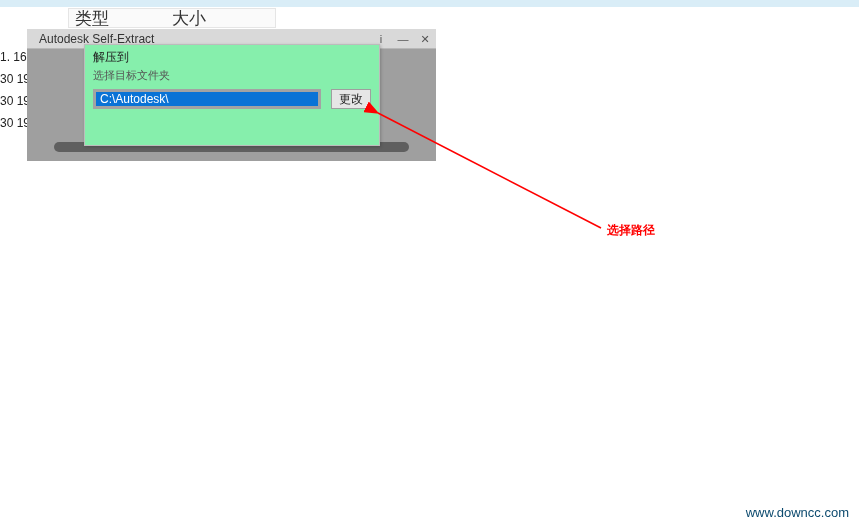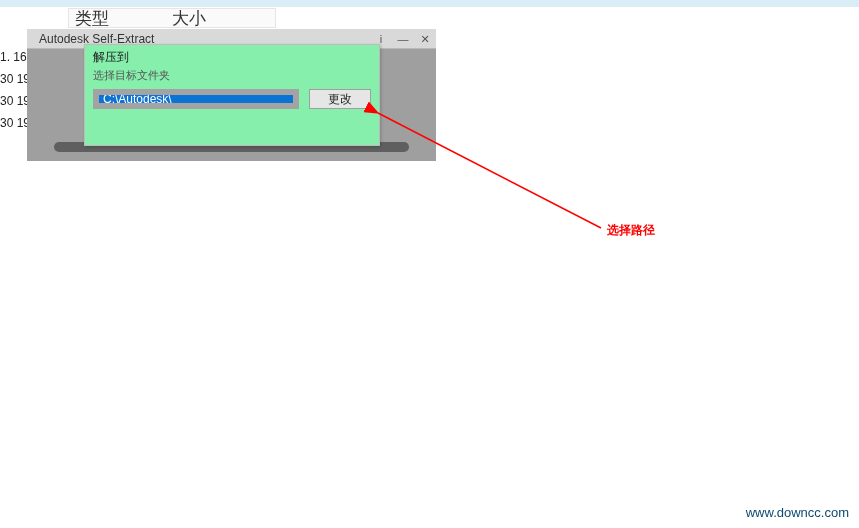--- a/index.html
+++ b/index.html
@@ -116,29 +116,29 @@
   }
   .dialog-row {
     display: flex;
     align-items: center;
     padding: 0 8px;
     gap: 10px;
   }
   .path-input {
     flex: 1;
     height: 20px;
-    border: 6px solid #a3a3a3;
+    border: 3px solid #a3a3a3;
     background: #0a73d6;
     color: #fff;
     font-size: 12px;
     padding: 0 4px;
     font-family: Arial, sans-serif;
   }
   .dlg-btn {
-    width: 62px;
+    width: 40px;
     height: 20px;
     font-size: 12px;
     background: #e6e6e6;
     border: 1px solid #9f9f9f;
     color: #222;
     line-height: 16px;
     cursor: pointer;
   }
   .dialog-footer {
     display: flex;

